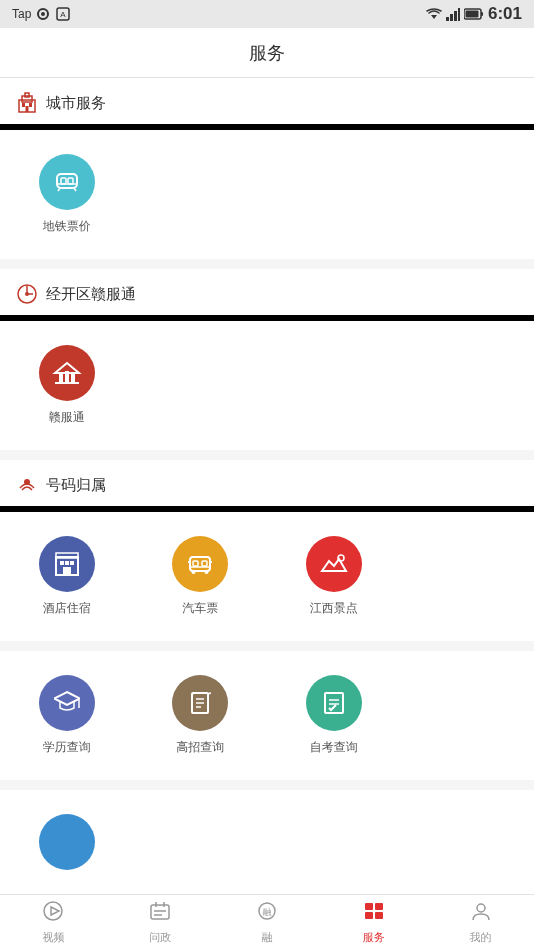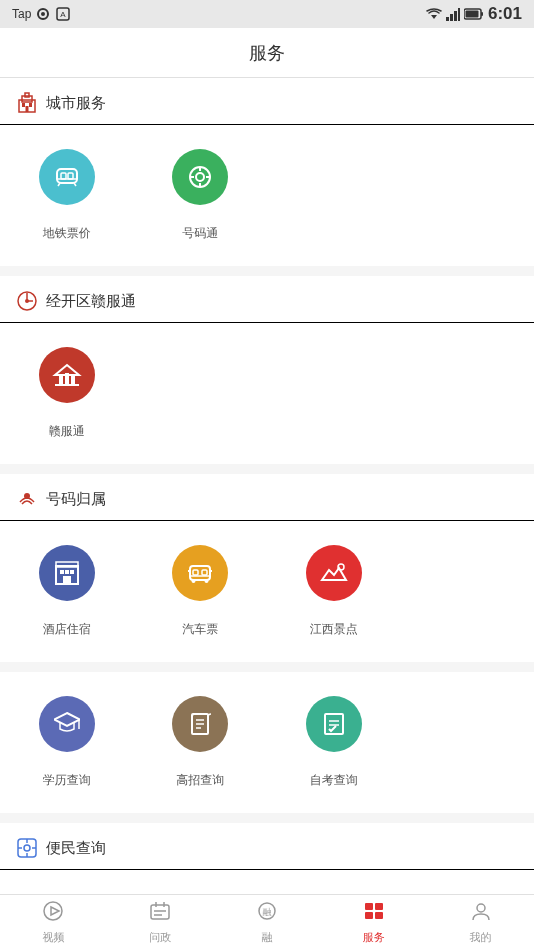--- a/index.html
+++ b/index.html
@@ -51,21 +51,21 @@
     
     .section {
       background: #fff;
       margin-bottom: 10px;
     }
     .section-header {
       display: flex;
       align-items: center;
       padding: 14px 16px 10px;
       gap: 8px;
-      border-bottom: 1px solid #000000;
+      border-bottom: 6px solid #000000;
     }
     .section-icon {
       width: 22px;
       height: 22px;
       display: flex;
       align-items: center;
       justify-content: center;
     }
     .section-title {
       font-size: 15px;
@@ -75,21 +75,21 @@
     .section-items {
       display: flex;
       flex-wrap: wrap;
       padding: 16px 0;
     }
     .service-item {
       width: 25%;
       display: flex;
       flex-direction: column;
       align-items: center;
-      gap: 20px;
+      gap: 8px;
       padding: 8px 8px;
       cursor: pointer;
     }
 
     .icon-circle {
       width: 56px;
       height: 56px;
       border-radius: 50%;
       display: flex;
       align-items: center;
@@ -217,33 +217,20 @@
             <rect x="9" y="11" width="5" height="6" rx="1" fill="none" stroke="white" stroke-width="1.5"></rect>
             <rect x="16" y="11" width="5" height="6" rx="1" fill="none" stroke="white" stroke-width="1.5"></rect>
             <line x1="5" y1="17" x2="25" y2="17" stroke="white" stroke-width="1.5"></line>
             <line x1="8" y1="21" x2="6" y2="24" stroke="white" stroke-width="1.5"></line>
             <line x1="22" y1="21" x2="24" y2="24" stroke="white" stroke-width="1.5"></line>
           </svg>
         </div>
         <span class="service-label">地铁票价</span>
       </div>
 
-      <div class="service-item">
-        <div class="icon-circle bg-green">
-          <svg width="30" height="30" viewBox="0 0 30 30">
-            <circle cx="15" cy="15" r="10" fill="none" stroke="white" stroke-width="2"></circle>
-            <circle cx="15" cy="15" r="4" fill="none" stroke="white" stroke-width="2"></circle>
-            <line x1="15" y1="5" x2="15" y2="9" stroke="white" stroke-width="2"></line>
-            <line x1="15" y1="21" x2="15" y2="25" stroke="white" stroke-width="2"></line>
-            <line x1="5" y1="15" x2="9" y2="15" stroke="white" stroke-width="2"></line>
-            <line x1="21" y1="15" x2="25" y2="15" stroke="white" stroke-width="2"></line>
-          </svg>
-        </div>
-        <span class="service-label">号码通</span>
-      </div>
 
     </div>
   </div>
 
   <div class="section">
     <div class="section-header">
       <div class="section-icon">
         <svg width="22" height="22" viewBox="0 0 22 22">
           <circle cx="11" cy="11" r="9" fill="none" stroke="#c0392b" stroke-width="1.5"></circle>
           <path d="M11 3 L11 11 L17 11" fill="none" stroke="#c0392b" stroke-width="1.5"></path>
@@ -364,33 +351,20 @@
             <polyline points="10,20 12,22 17,17" fill="none" stroke="white" stroke-width="2"></polyline>
           </svg>
         </div>
         <span class="service-label">自考查询</span>
       </div>
 
     </div>
   </div>
 
   <div class="section">
-    <div class="section-header">
-      <div class="section-icon">
-        <svg width="22" height="22" viewBox="0 0 22 22">
-          <rect x="2" y="2" width="18" height="18" rx="3" fill="none" stroke="#4a7adb" stroke-width="1.5"></rect>
-          <circle cx="11" cy="11" r="3" fill="none" stroke="#4a7adb" stroke-width="1.5"></circle>
-          <line x1="11" y1="2" x2="11" y2="6" stroke="#4a7adb" stroke-width="1.5"></line>
-          <line x1="11" y1="16" x2="11" y2="20" stroke="#4a7adb" stroke-width="1.5"></line>
-          <line x1="2" y1="11" x2="6" y2="11" stroke="#4a7adb" stroke-width="1.5"></line>
-          <line x1="16" y1="11" x2="20" y2="11" stroke="#4a7adb" stroke-width="1.5"></line>
-        </svg>
-      </div>
-      <span class="section-title">便民查询</span>
-    </div>
     <div class="section-items">
 
       <div class="service-item">
         <div class="icon-circle bg-blue">
           
         </div>
       </div>
     </div>
   </div>
 

